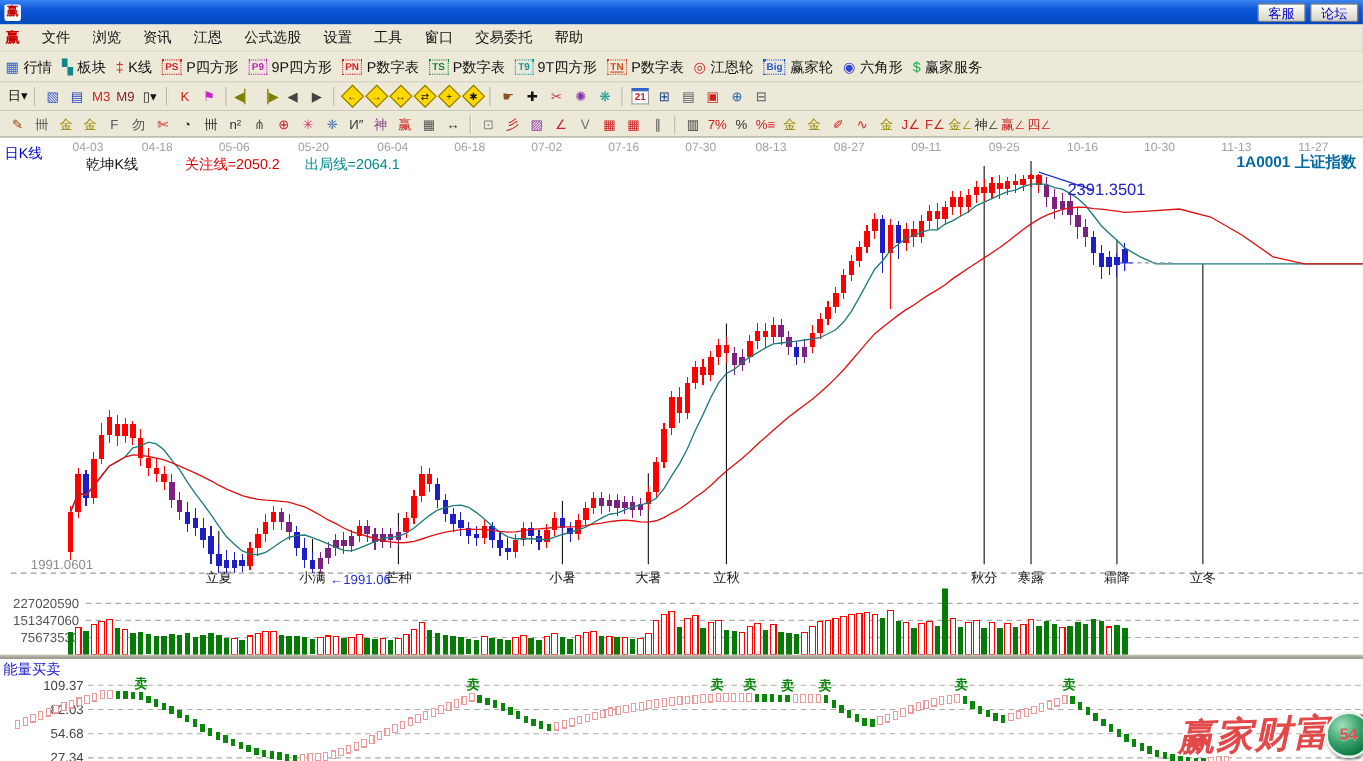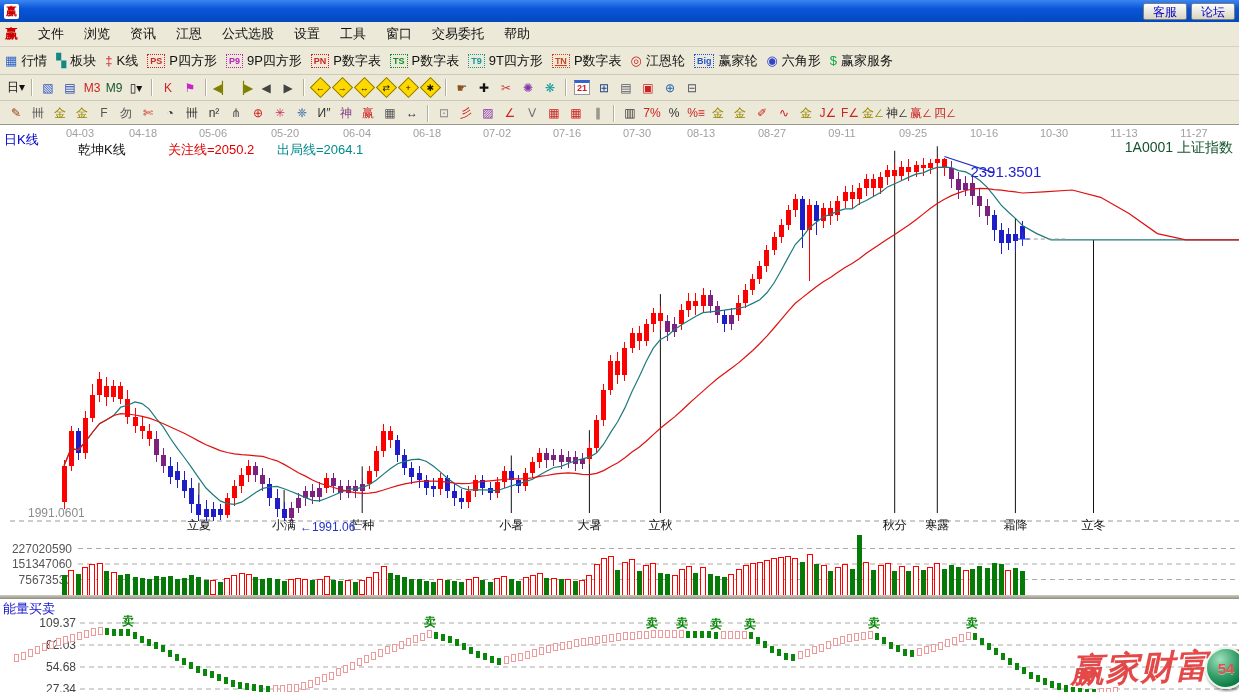--- a/index.html
+++ b/index.html
@@ -28,21 +28,21 @@
   .dmd{display:inline-flex;width:13px;height:13px;background:#ffd800;border:1px solid #8a7a00;transform:rotate(45deg);align-items:center;justify-content:center;margin:0 2px;}
   .dmd>span{transform:rotate(-45deg);font-size:9px;color:#111;}
   .cal{display:inline-block;border:1px solid #999;background:#fff;font-size:9px;font-weight:bold;color:#cc2222;padding:0 2px;border-top:3px solid #3366cc;line-height:11px;}
   
   .chart{position:absolute;top:124px;left:0;width:1239px;height:568px;background:#fff;border-top:1px solid #9a978a;}
   .chart .abs{position:absolute;white-space:nowrap;}
   .lbl-period{left:4px;top:6px;color:#0000cc;font-size:13px;}
   .lbl-qiankun{left:78px;top:16px;color:#111;font-size:13px;}
   .lbl-attention{left:168px;top:16px;color:#e00000;font-size:13px;}
   .lbl-exit{left:277px;top:16px;color:#008b8b;font-size:13px;}
-  .lbl-symbol{right:6px;top:14px;color:#14532d;font-size:14px;font-weight:normal;}
+  .lbl-symbol{right:6px;top:14px;color:#0369a1;font-size:14px;font-weight:bold;}
   .lbl-ind{left:3px;top:475px;color:#1414cc;font-size:13px;}
   .splitter{position:absolute;left:0;top:470px;width:1239px;height:4px;background:linear-gradient(#cfccc0,#8f8d81);}
   svg{position:absolute;left:0;}
   .watermark{left:1070px;top:520px;font-family:"Liberation Serif",serif;font-style:italic;font-weight:bold;font-size:34px;color:rgba(224,48,48,.88);letter-spacing:1px;transform:rotate(-2deg);z-index:3;}
   .badge{position:absolute;left:1205px;top:522px;width:38px;height:38px;border-radius:50%;background:radial-gradient(circle at 34% 28%,#9fe0bd 0%,#37a06a 45%,#0c7a44 75%,#06502c 100%);border:2px solid #e8f4ec;box-shadow:1px 2px 3px rgba(0,0,0,.45);z-index:4;display:flex;align-items:center;justify-content:center;}
   .badge span{color:#e05050;font-size:15px;font-weight:bold;text-shadow:0 1px 0 rgba(255,255,255,.4);}
 </style>
 </head>
 <body>
 
@@ -114,21 +114,21 @@
         <span class="tb1-ico" style="color: rgb(17, 170, 68);">$</span>
         <span>赢家服务</span>
       </span>
     </div>
   <div class="toolbar" id="tb2">
       <span class="ico-btn" style="color: rgb(17, 17, 17);">日▾</span>
       <span class="vsep"></span>
       <span class="ico-btn" style="color: rgb(51, 85, 204);">▧</span>
       <span class="ico-btn" style="color: rgb(34, 68, 187);">▤</span>
       <span class="ico-btn" style="color: rgb(204, 34, 34);">M3</span>
-      <span class="ico-btn" style="color: #14532d;">M9</span>
+      <span class="ico-btn" style="color: #7f1d1d;">M9</span>
       <span class="ico-btn" style="color: rgb(17, 17, 17);">▯▾</span>
       <span class="vsep"></span>
       <span class="ico-btn" style="color: rgb(204, 34, 34);">K</span>
       <span class="ico-btn" style="color: rgb(204, 34, 204);">⚑</span>
       <span class="vsep"></span>
       <span class="ico-btn" style="color: rgb(128, 128, 0);">◀▏</span>
       <span class="ico-btn" style="color: rgb(128, 128, 0);">▕▶</span>
       <span class="ico-btn" style="color: rgb(68, 68, 68);">◀</span>
       <span class="ico-btn" style="color: rgb(68, 68, 68);">▶</span>
       <span class="vsep"></span>

